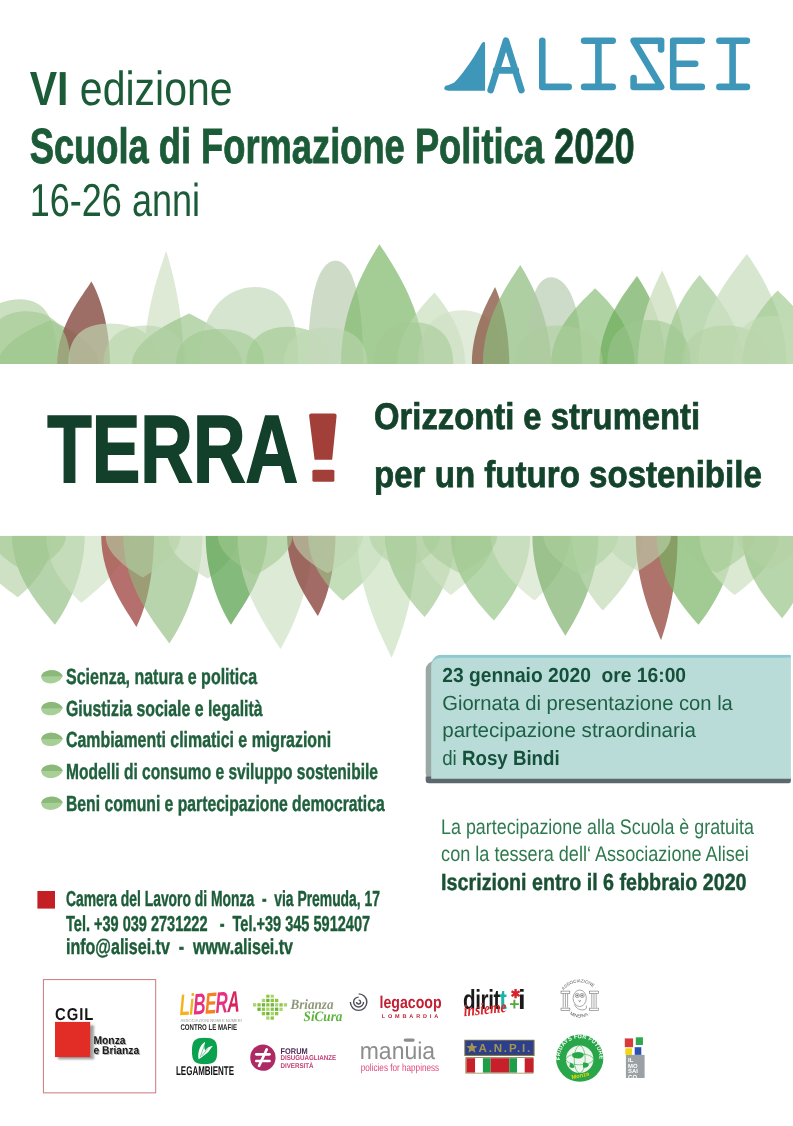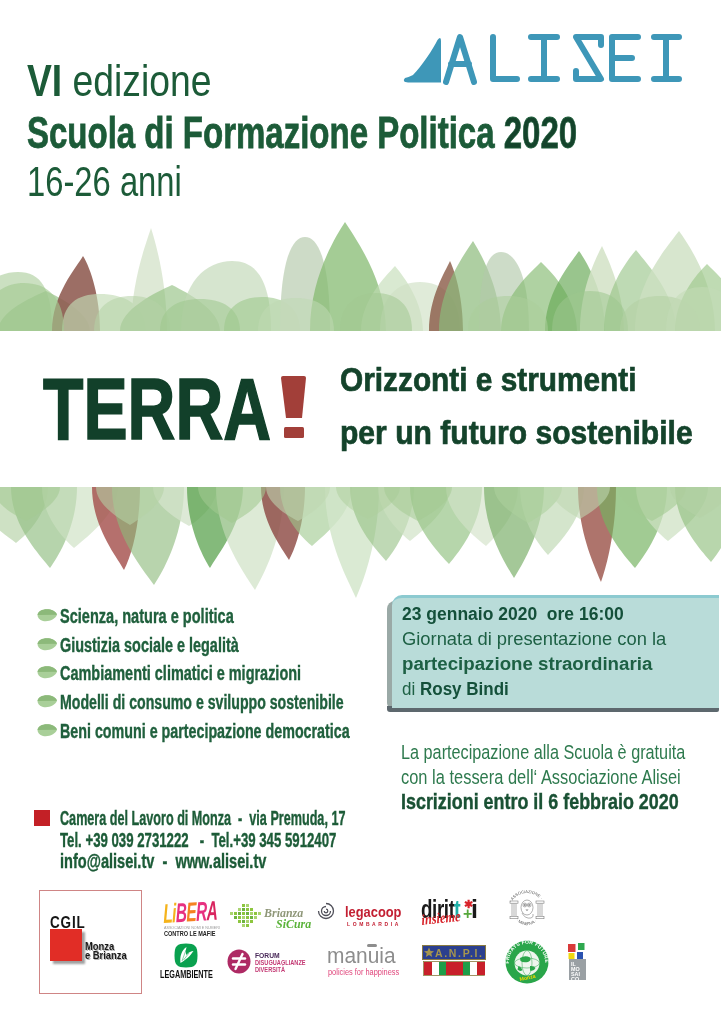--- a/index.html
+++ b/index.html
@@ -124,21 +124,21 @@
 <path d="M1.5,7 C2,3 7,0.8 12.5,1.3 C17,1.8 20.2,4.2 21,6.8 C19,11.5 12.5,14.2 7,13 C3.2,12 1.5,9.5 1.5,7 Z" fill="#a9cf99"></path>
 <path d="M1.5,7 C2,3 7,0.8 12.5,1.3 C17,1.8 20.2,4.2 21,6.8 L1.5,7 Z" fill="#8cb97a"></path>
 </svg>
 <div class="t" style="left:60px;top:721.3px;font-size:20px;font-weight:bold;color:#20603d;transform:scaleX(0.714);-webkit-text-stroke:.4px #20603d;">Beni comuni e partecipazione democratica</div>
 
 <div class="t" style="left:387px;top:601px;width:9px;height:108px;background:#9aa9a6;border-radius:8px 0 0 6px;"></div>
 <div class="t" style="left:387px;top:706px;width:332px;height:5.5px;background:#5d686e;border-radius:0 0 2px 3px;"></div>
 <div class="t" style="left:392px;top:595px;width:327px;height:113px;background:#b9dcd9;border-radius:10px 0 0 0;border-top:3px solid #8ccad0;box-sizing:border-box;"></div>
 <div class="t" style="left:402px;top:604.9px;font-size:18.7px;font-weight:bold;color:#14503a;transform:scaleX(0.936);">23 gennaio 2020  ore 16:00</div>
 <div class="t" style="left:402px;top:630.1px;font-size:18.7px;font-weight:normal;color:#1d6044;transform:scaleX(0.982);">Giornata di presentazione con la</div>
-<div class="t" style="left:402px;top:655.4px;font-size:18.7px;font-weight:bold;color:#1d6044;transform:scaleX(1.0);">partecipazione straordinaria</div>
+<div class="t" style="left:402px;top:655.4px;font-size:18.7px;font-weight:normal;color:#1d6044;transform:scaleX(1.0);">partecipazione straordinaria</div>
 <div class="t" style="left:402px;top:679.7px;font-size:18.7px;color:#1d6044;transform:scaleX(0.91);">di <b style="color:#14503a">Rosy Bindi</b></div>
 
 <div class="t" style="left:401px;top:742.6px;font-size:19.3px;color:#2e7a4e;transform:scaleX(.842);">La partecipazione alla Scuola è gratuita</div>
 <div class="t" style="left:401px;top:768.4px;font-size:19.3px;color:#2e7a4e;transform:scaleX(.853);">con la tessera dell‘ Associazione Alisei</div>
 <div class="t" style="left:401px;top:791.9px;font-size:21.3px;font-weight:bold;color:#1a5134;transform:scaleX(.841);-webkit-text-stroke:.4px #1a5134;">Iscrizioni entro il 6 febbraio 2020</div>
 
 <div class="t" style="left:34px;top:810px;width:16px;height:16px;background:#c32026;"></div>
 <div class="t" style="left:60px;top:809.3px;font-size:19.7px;font-weight:bold;color:#1d5c38;transform:scaleX(.641);-webkit-text-stroke:.4px #1d5c38;">Camera del Lavoro di Monza  -  via Premuda, 17</div>
 <div class="t" style="left:60px;top:830.7px;font-size:19.7px;font-weight:bold;color:#1d5c38;transform:scaleX(.671);-webkit-text-stroke:.4px #1d5c38;">Tel. +39 039 2731222   -  Tel.+39 345 5912407</div>
 <div class="t" style="left:60px;top:852.1px;font-size:19.7px;font-weight:bold;color:#1d5c38;transform:scaleX(.740);-webkit-text-stroke:.4px #1d5c38;">info@alisei.tv  -  www.alisei.tv</div>

